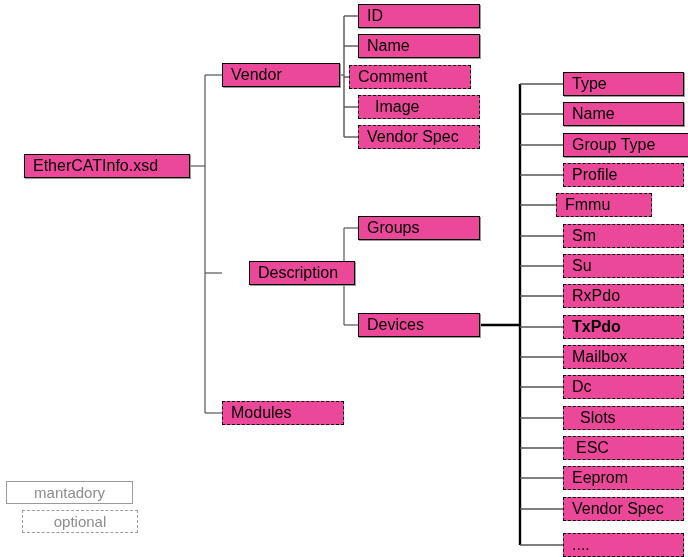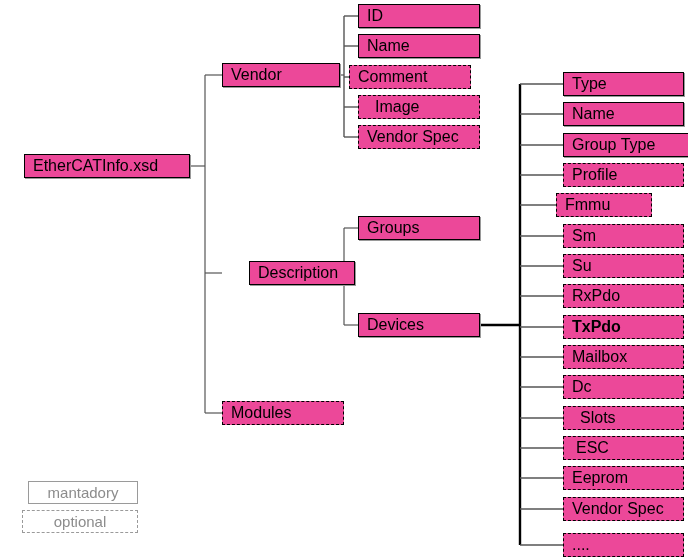--- a/index.html
+++ b/index.html
@@ -191,20 +191,20 @@
   <div class="node optional" style="left:563px; top:466px; width:121px;">
     <span>Eeprom</span>
   </div>
   <div class="node optional" style="left:563px; top:497px; width:121px;">
     <span>Vendor Spec</span>
   </div>
   <div class="node optional" style="left:563px; top:533px; width:121px;">
     <span>....</span>
   </div>
 
-  <div class="legend-box mandatory" style="left:28px; top:481px; width:110px;">
+  <div class="legend-box mandatory" style="left:6px; top:481px; width:127px;">
     <span>mantadory</span>
   </div>
   <div class="legend-box optional" style="left:22px; top:510px; width:116px;">
     <span>optional</span>
   </div>
 
 </div>
 
 </body></html>

